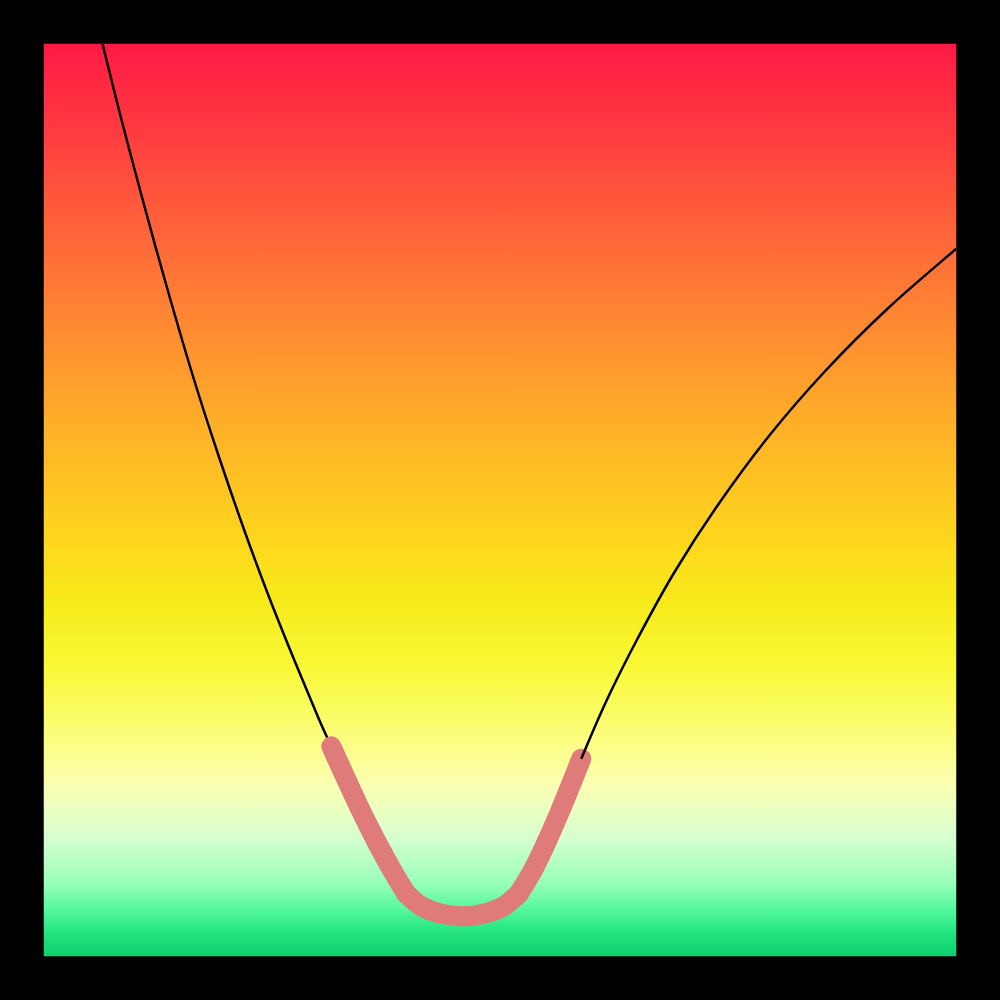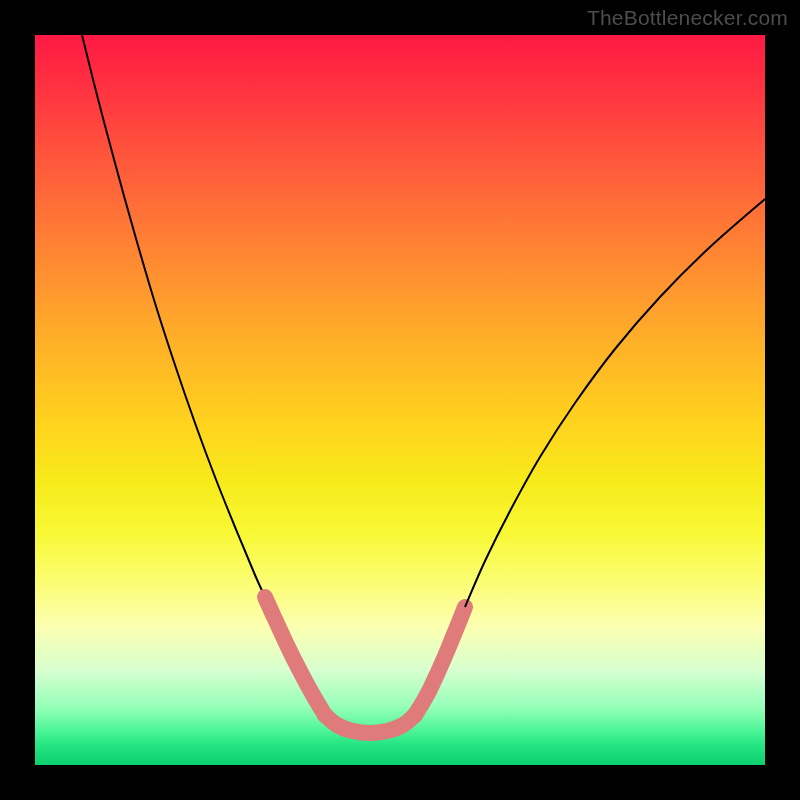--- a/index.html
+++ b/index.html
@@ -60,21 +60,20 @@
     font-size: 21px;
     letter-spacing: 0.2px;
     font-weight: 400;
     white-space: nowrap;
   }
 </style>
 </head>
 <body>
 
 <div class="outer">
-  <div class="watermark">TheBottlenecker.com</div>
 
   <div class="plot-wrap">
     <div class="gradient"></div>
 
     <svg class="curve-layer" viewBox="0 0 730 730" preserveAspectRatio="none">
       <g id="series-group">
           <path d="M47,0 C49.7,10.8 56.1,37.0 62,60 C67.9,83.0 73.2,102.8 80,128 C86.8,153.2 92.8,174.8 100,200 C107.2,225.2 112.8,244.6 120,268 C127.2,291.4 132.8,308.4 140,330 C147.2,351.6 152.8,367.8 160,388 C167.2,408.2 172.8,423.3 180,442 C187.2,460.7 192.8,474.4 200,492 C207.2,509.6 214.6,527.4 220,540 C225.4,552.6 228.2,558.0 230,562" fill="none" stroke="#000000" stroke-width="2" stroke-linecap="butt" stroke-linejoin="round"></path>
           <path d="M230,562 C231.8,566.0 236.0,575.4 240,584 C244.0,592.6 247.5,600.6 252,610 C256.5,619.4 260.3,627.0 265,636 C269.7,645.0 273.5,652.1 278,660 C282.5,667.9 287.8,676.4 290,680" fill="none" stroke="#e07b7b" stroke-width="16" stroke-linecap="round" stroke-linejoin="round"></path>
           <path d="M290,680 C292.2,681.8 297.0,687.1 302,690 C307.0,692.9 312.1,694.6 318,696 C323.9,697.4 328.9,698.0 335,698 C341.1,698.0 346.1,697.4 352,696 C357.9,694.6 363.0,692.9 368,690 C373.0,687.1 377.8,681.8 380,680" fill="none" stroke="#e07b7b" stroke-width="16" stroke-linecap="round" stroke-linejoin="round"></path>
           <path d="M380,680 C382.2,676.4 387.9,667.7 392,660 C396.1,652.3 399.2,645.3 403,637 C406.8,628.7 409.6,622.1 413,614 C416.4,605.9 418.9,599.6 422,592 C425.1,584.4 428.6,575.6 430,572" fill="none" stroke="#e07b7b" stroke-width="16" stroke-linecap="round" stroke-linejoin="round"></path>

